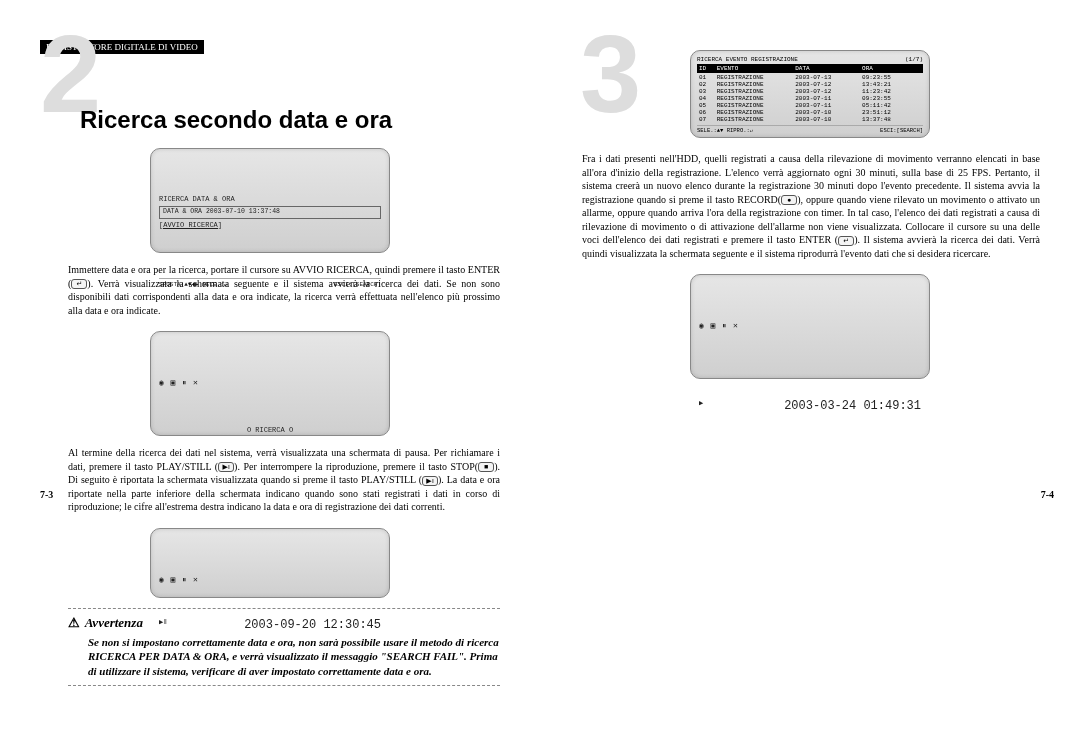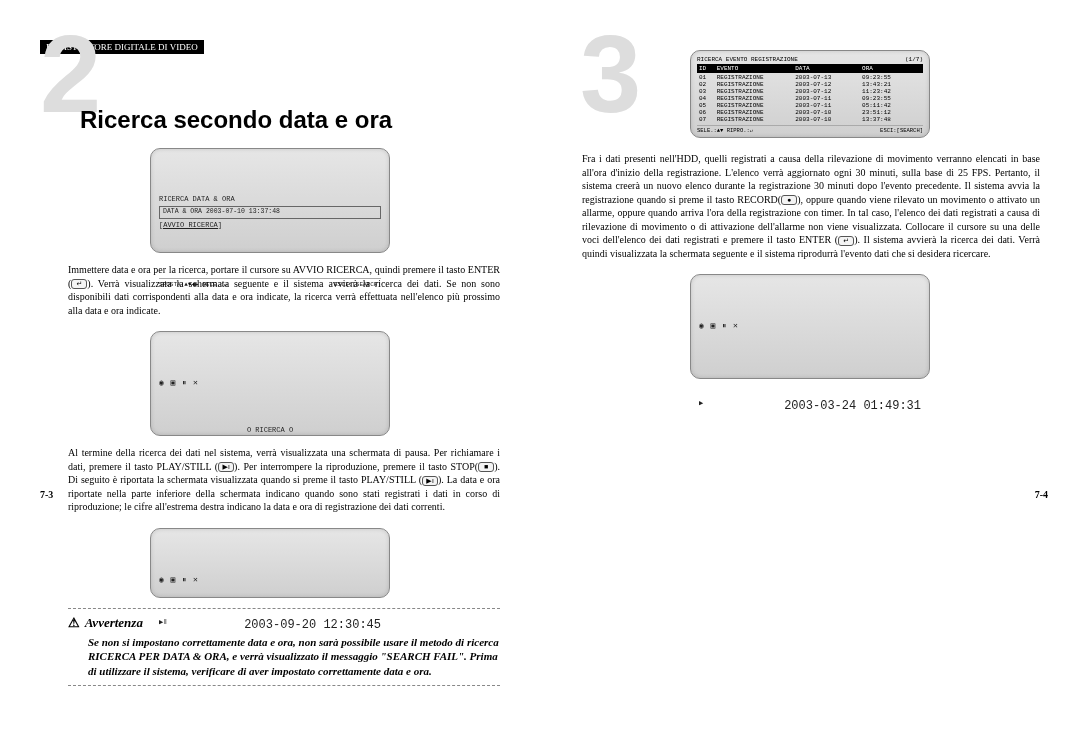--- a/index.html
+++ b/index.html
@@ -122,21 +122,21 @@
     margin-left: 20px;
     line-height: 1.35;
   }
   .page-num {
     position: absolute;
     bottom: 22px;
     font-size: 10px;
     font-weight: bold;
   }
   .page-num.left { left: 40px; }
-  .page-num.right { right: 32px; }
+  .page-num.right { right: 26px; }
   .table-screen {
     width: 240px;
     border-radius: 10px;
     border: 1px solid #888;
     background: linear-gradient(#e6e6e6, #cfcfcf);
     margin: 14px auto;
     padding: 5px 6px 3px 6px;
     font-family: "Courier New", monospace;
     font-size: 6px;
     box-shadow: inset 0 0 4px rgba(0,0,0,.15);

